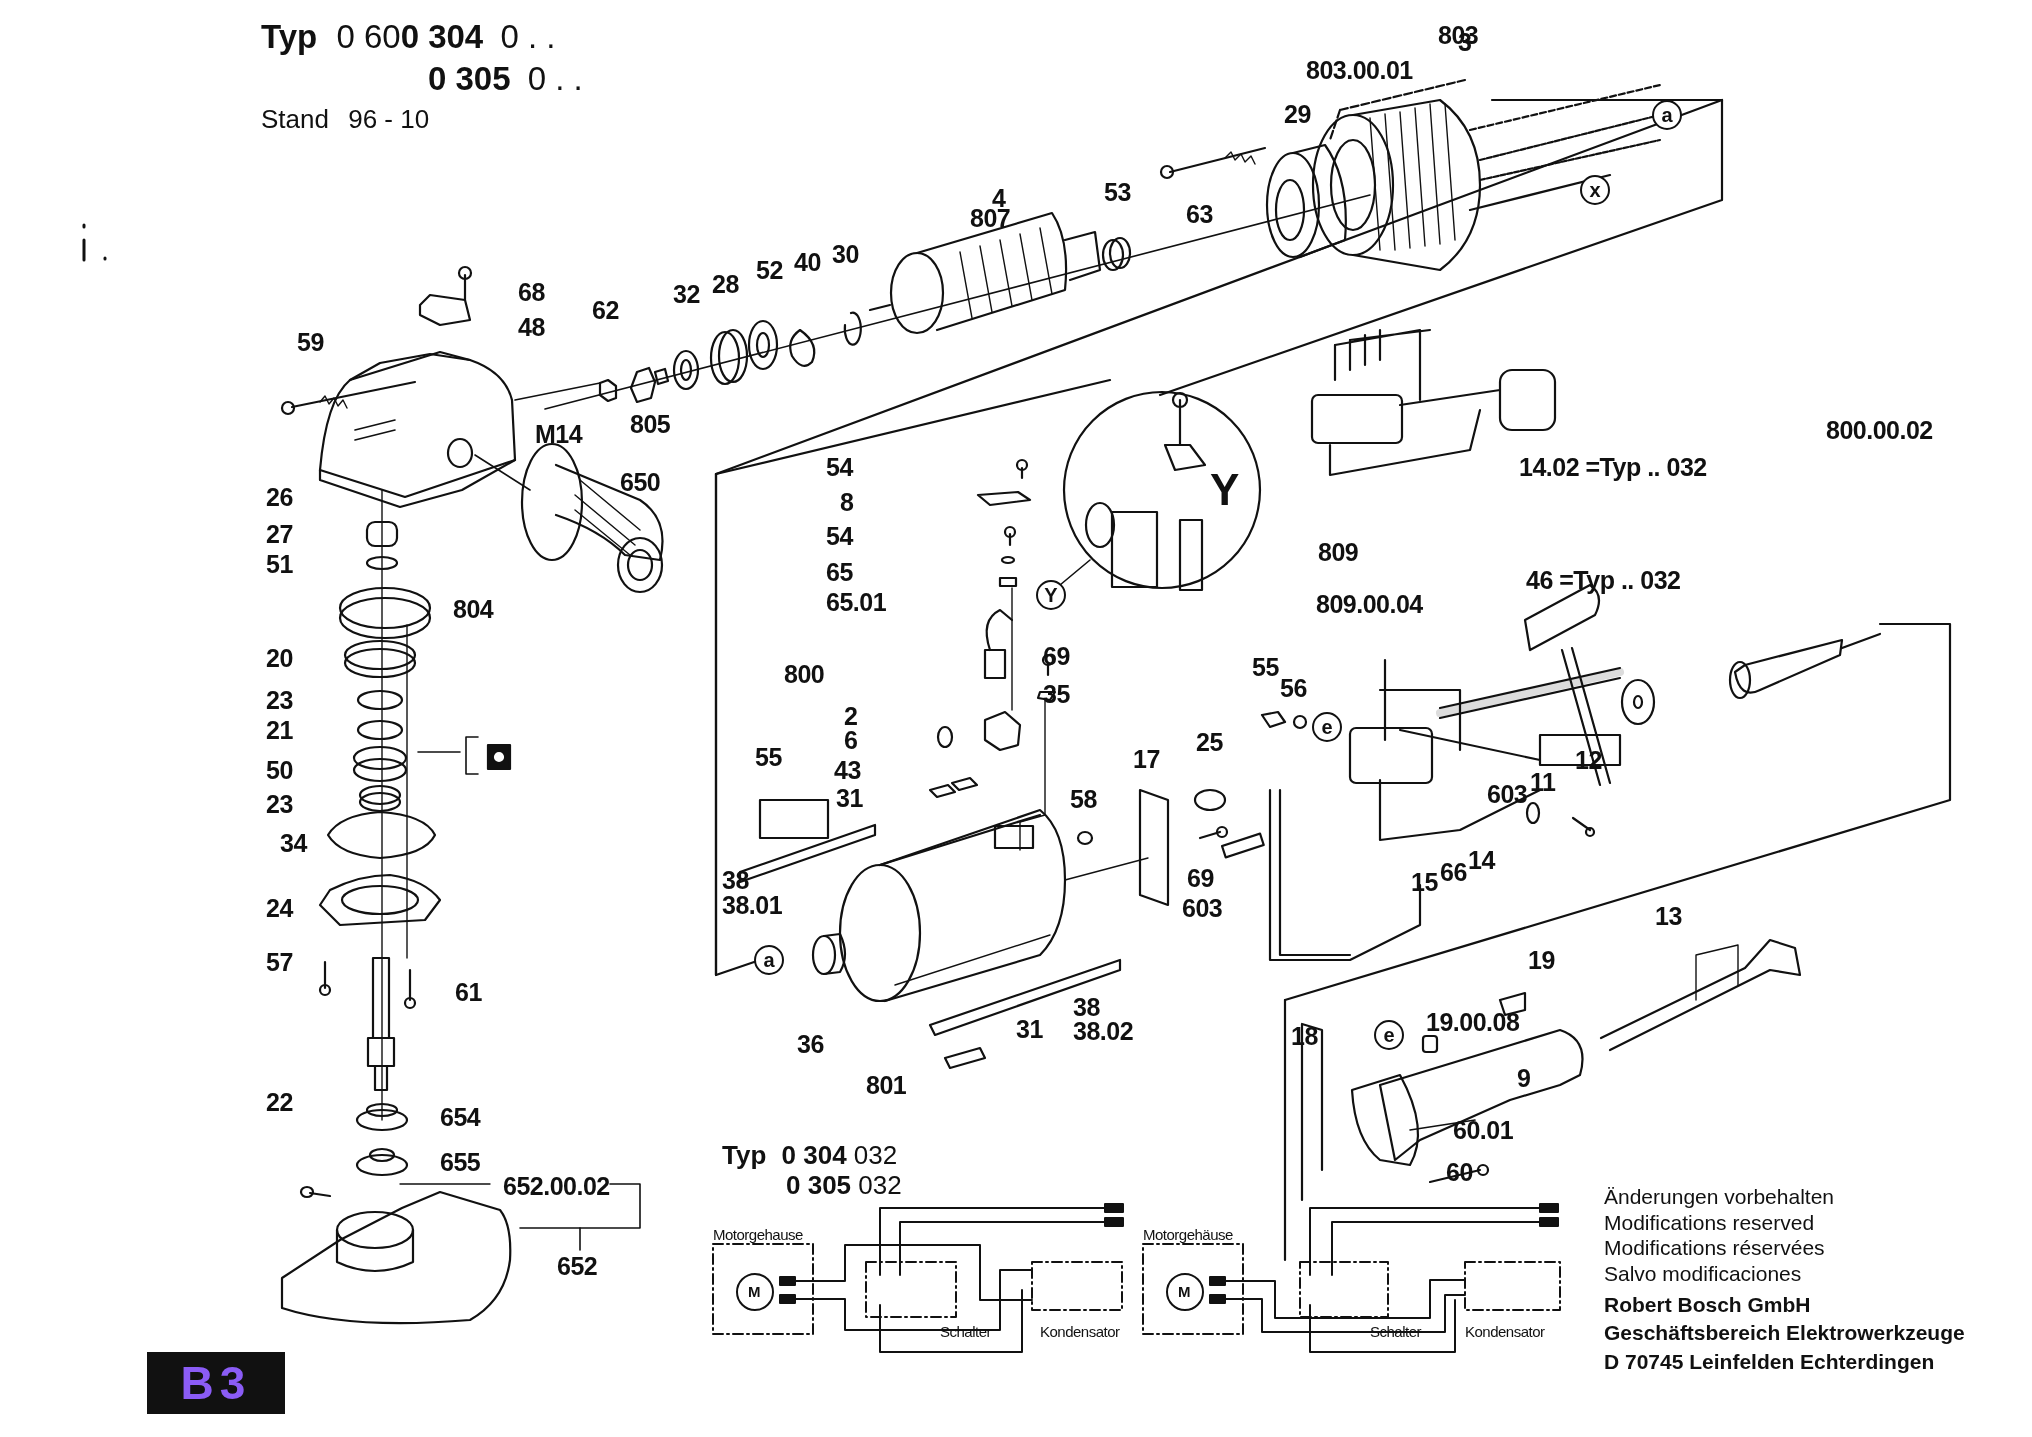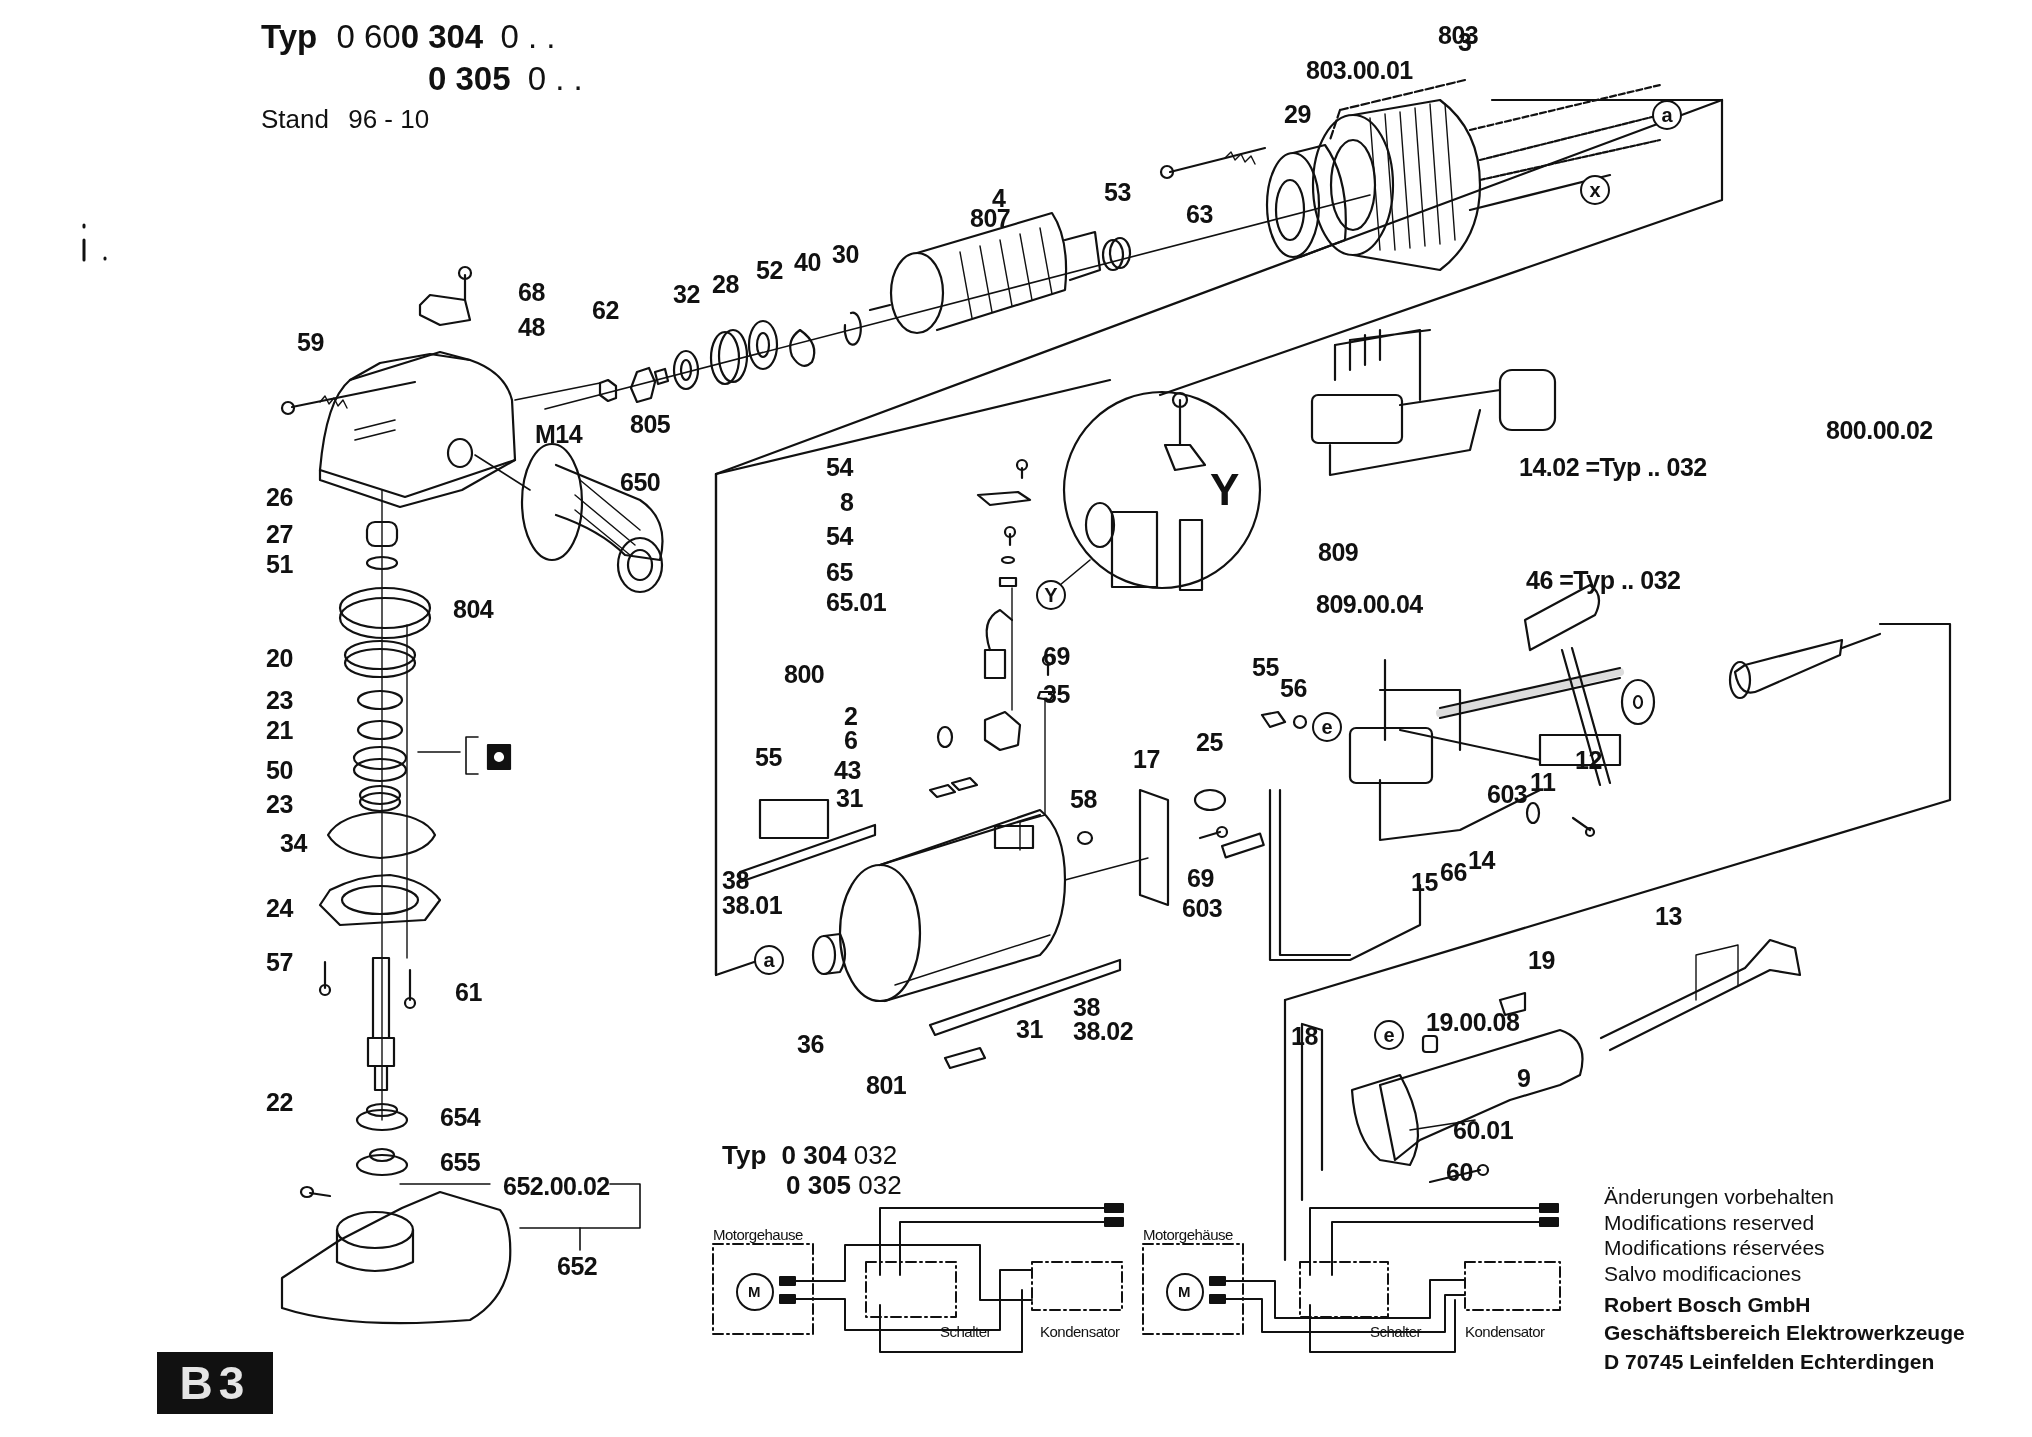--- a/index.html
+++ b/index.html
@@ -10,22 +10,22 @@
          font-size:25px; line-height:1; white-space:nowrap; letter-spacing:-0.5px; color:#111; }
   .hdr { position:absolute; font-size:33px; line-height:1; white-space:nowrap; }
   .hdr b { font-weight:bold; }
   .hdr .n { font-weight:normal; }
   .stand { position:absolute; font-size:26px; white-space:nowrap; }
   .typ2 { position:absolute; font-size:26px; white-space:nowrap; line-height:1.05; }
   .typ2 b { font-weight:bold; }
   .note { position:absolute; font-size:21px; line-height:1.22; white-space:nowrap; }
   .company { position:absolute; font-size:21px; font-weight:bold; line-height:1.35; white-space:nowrap; }
   .small { position:absolute; font-size:15px; white-space:nowrap; letter-spacing:-0.5px; }
-  .badge { position:absolute; left:157px; top:1352px; width:116px; height:62px; background:#111;
-           color:#e5e5e5; font-weight:bold; font-size:46px; display:flex; align-items:center;
+  .badge { position:absolute; left:147px; top:1352px; width:138px; height:62px; background:#111;
+           color:#8b5cf6; font-weight:bold; font-size:46px; display:flex; align-items:center;
            justify-content:center; letter-spacing:6px; }
   .circ { position:absolute; width:26px; height:26px; border:2px solid #111; border-radius:50%;
           font-size:20px; font-weight:bold; display:flex; align-items:center; justify-content:center;
           line-height:1; background:#fff; }
   .ytag { position:absolute; font-size:44px; font-weight:bold; }
 </style>
 </head>
 <body>
 
 <svg id="art" viewBox="0 0 2032 1437" fill="none" stroke="#111" stroke-width="2.2" stroke-linecap="round" stroke-linejoin="round">

